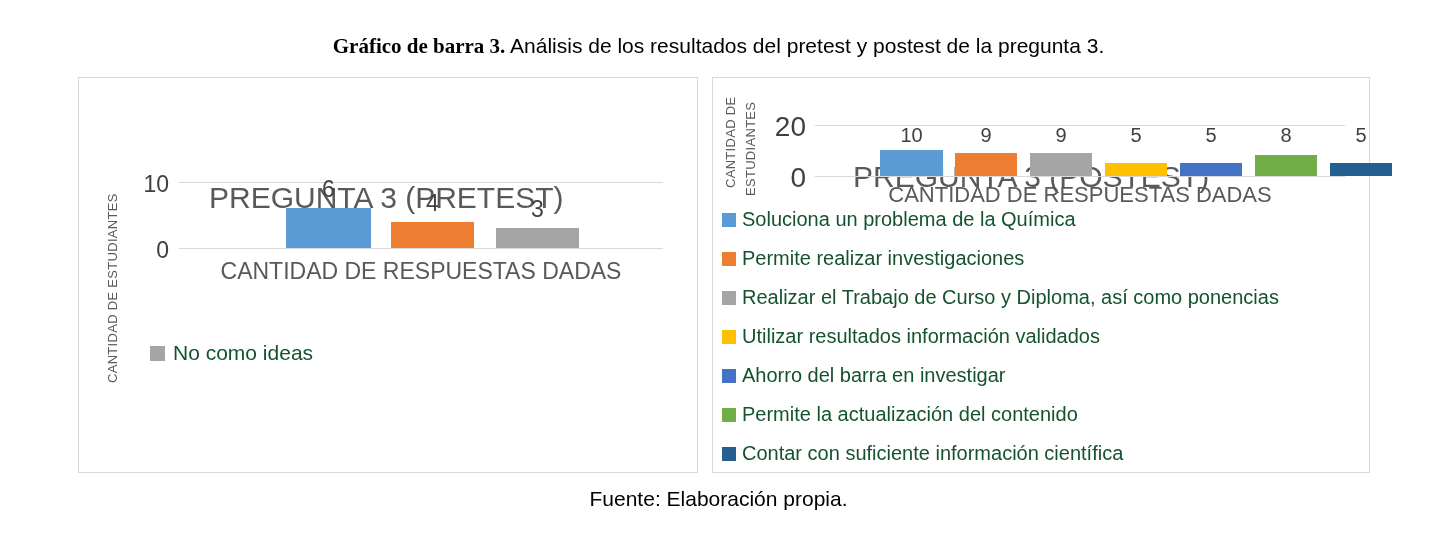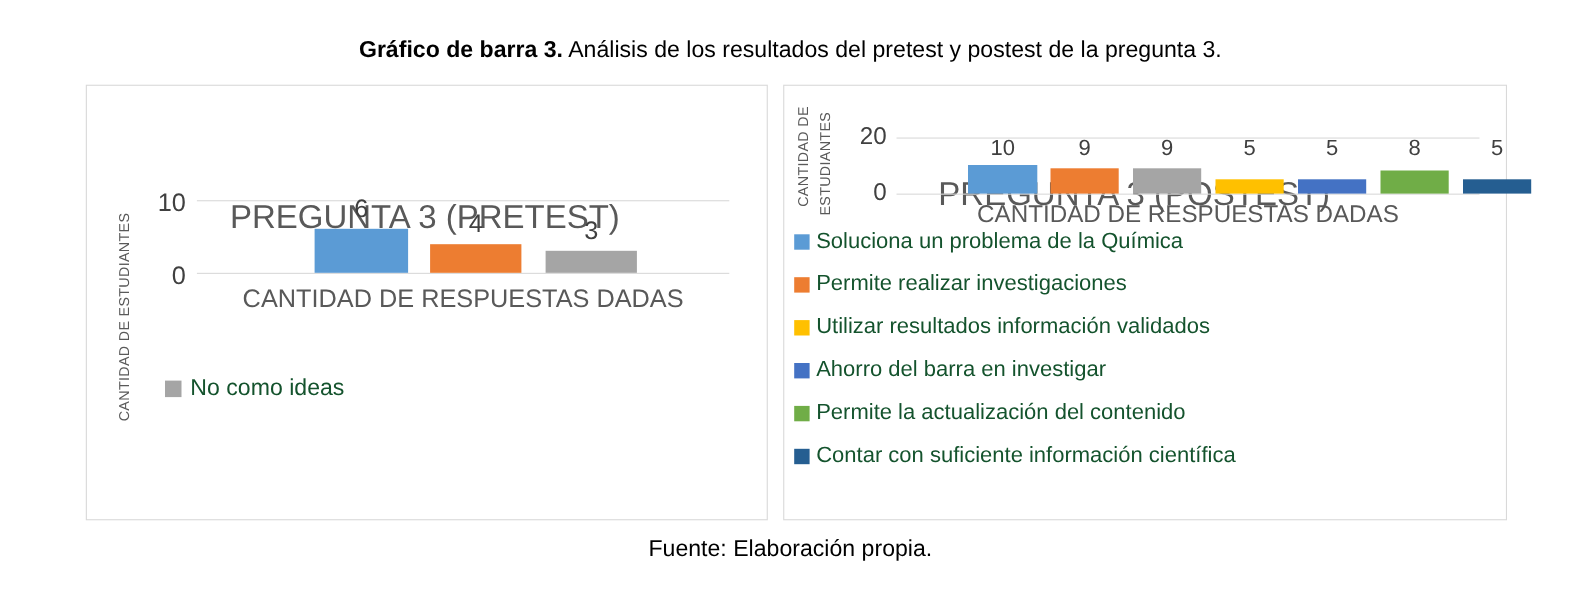--- a/index.html
+++ b/index.html
@@ -19,21 +19,21 @@
   .fig-caption {
     position: absolute;
     left: 0;
     top: 34px;
     width: 1437px;
     text-align: center;
     font-size: 21px;
     color: #000000;
     white-space: nowrap;
   }
-  .fig-caption .bold { font-weight: bold; }
+  .fig-caption .bold { font-weight: bold; font-family: Liberation Serif, serif; }
 
   
   .fig-source {
     position: absolute;
     left: 0;
     top: 487px;
     width: 1437px;
     text-align: center;
     font-size: 21px;
     color: #000000;
@@ -114,21 +114,21 @@
   #legend-right .legend-swatch { width: 14px; height: 14px; margin-right: 6px; }
 
   
   #chart-left .chart-title { left: 130px; top: 103px; }
   #chart-left .tick-label  { font-size: 23px; }
   #chart-left .bar-label   { font-size: 23px; }
   #chart-left .axis-title-x{ font-size: 23px; }
 
   
   #chart-right .chart-title { left: 140px; top: 82px; }
-  #chart-right .tick-label  { font-size: 22px; }
+  #chart-right .tick-label  { font-size: 28px; }
   #chart-right .bar-label   { font-size: 20px; }
   #chart-right .axis-title-x{ font-size: 22px; }
 </style>
 </head>
 <body>
 
 <div class="fig-caption">
   <span class="bold">Gráfico de barra 3.</span><span> Análisis de los resultados del pretest y postest de la pregunta 3.</span>
 </div>
 
@@ -197,20 +197,24 @@
 <div class="legend" id="legend-right">
   <div class="legend-item">
     <span class="legend-swatch" style="background:#5B9BD5;"></span>
     <span class="legend-text">Soluciona un problema de la Química</span>
   </div>
   <div class="legend-item">
     <span class="legend-swatch" style="background:#ED7D31;"></span>
     <span class="legend-text">Permite realizar investigaciones</span>
   </div>
   <div class="legend-item">
+    <span class="legend-swatch" style="background:#A5A5A5;"></span>
+    <span class="legend-text">Realizar el Trabajo de Curso y Diploma, así como ponencias</span>
+  </div>
+  <div class="legend-item">
     <span class="legend-swatch" style="background:#FFC000;"></span>
     <span class="legend-text">Utilizar resultados información validados</span>
   </div>
   <div class="legend-item">
     <span class="legend-swatch" style="background:#4472C4;"></span>
     <span class="legend-text">Ahorro del barra en investigar</span>
   </div>
   <div class="legend-item">
     <span class="legend-swatch" style="background:#70AD47;"></span>
     <span class="legend-text">Permite la actualización del contenido</span>

